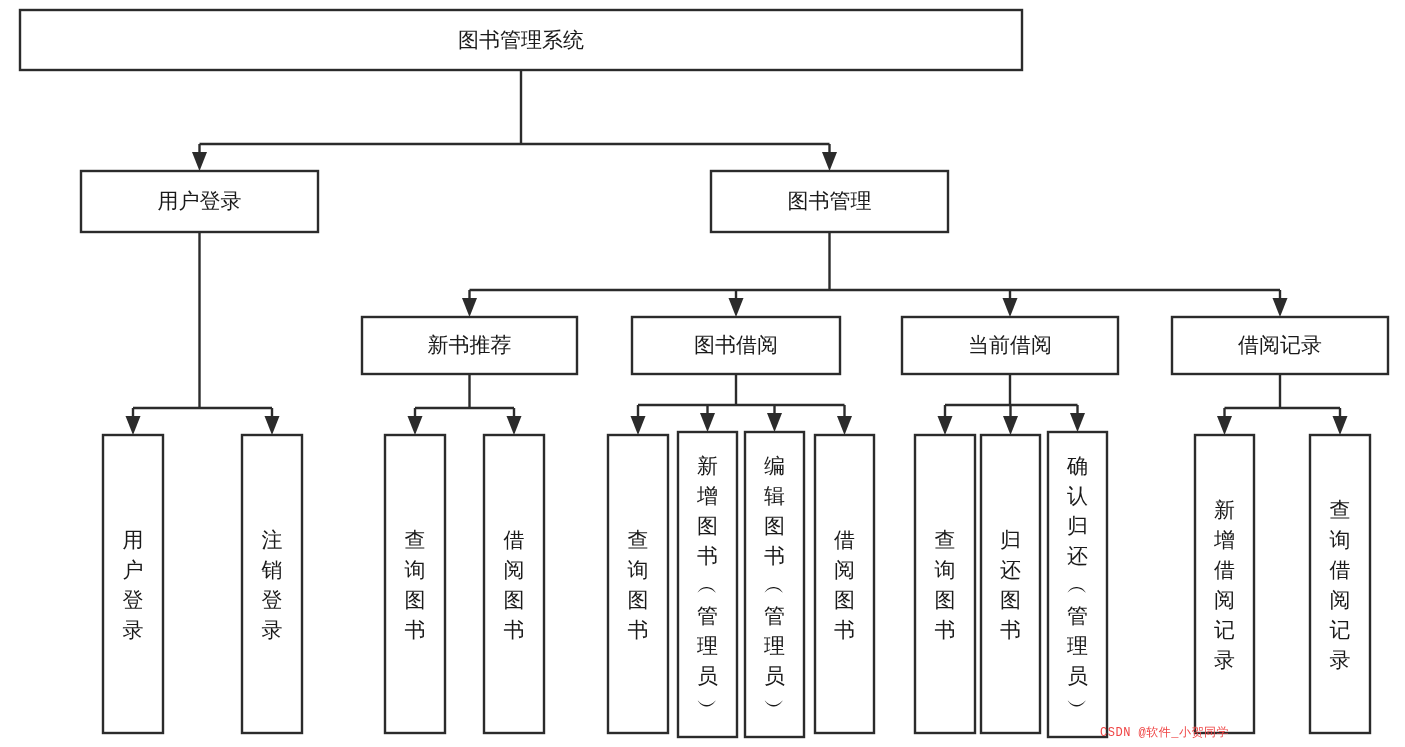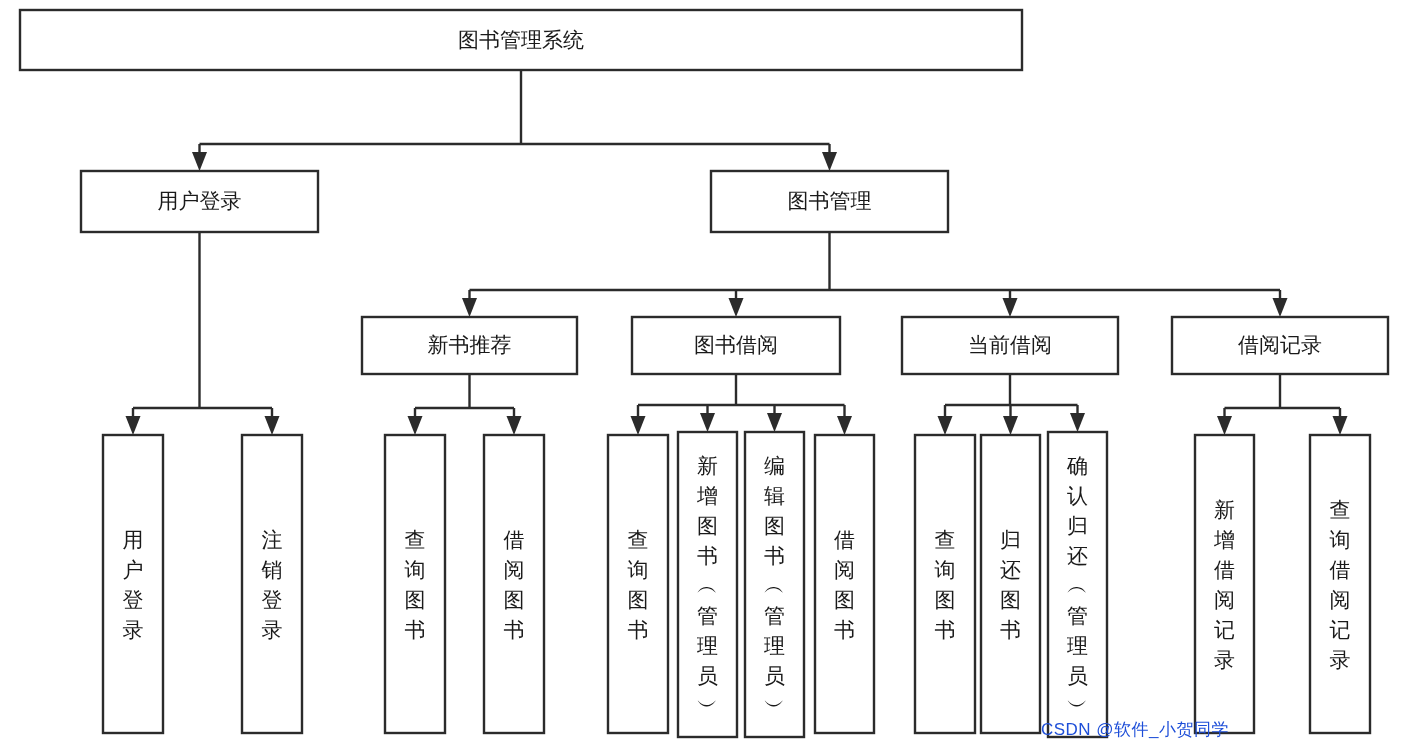--- a/index.html
+++ b/index.html
@@ -52,23 +52,23 @@
   .node-label-v {
     font-family: "Liberation Sans", "DejaVu Sans", sans-serif;
     font-size: 21px;
     fill: #1a1a1a;
     text-anchor: middle;
   }
   .watermark {
     position: absolute;
     right: 14px;
     bottom: 6px;
-    font-family: Liberation Sans, sans-serif;
-    font-size: 17px;
-    color: #1d4ed8;
+    font-family: Liberation Mono, monospace;
+    font-size: 12px;
+    color: #ef4444;
     letter-spacing: 0.5px;
     white-space: nowrap;
     user-select: none;
   }
 </style>
 </head>
 <body>
 
 <div id="diagram-root">
   <svg class="diagram-svg" id="diagram-svg" viewBox="0 0 1405 747" xmlns="http://www.w3.org/2000/svg">

